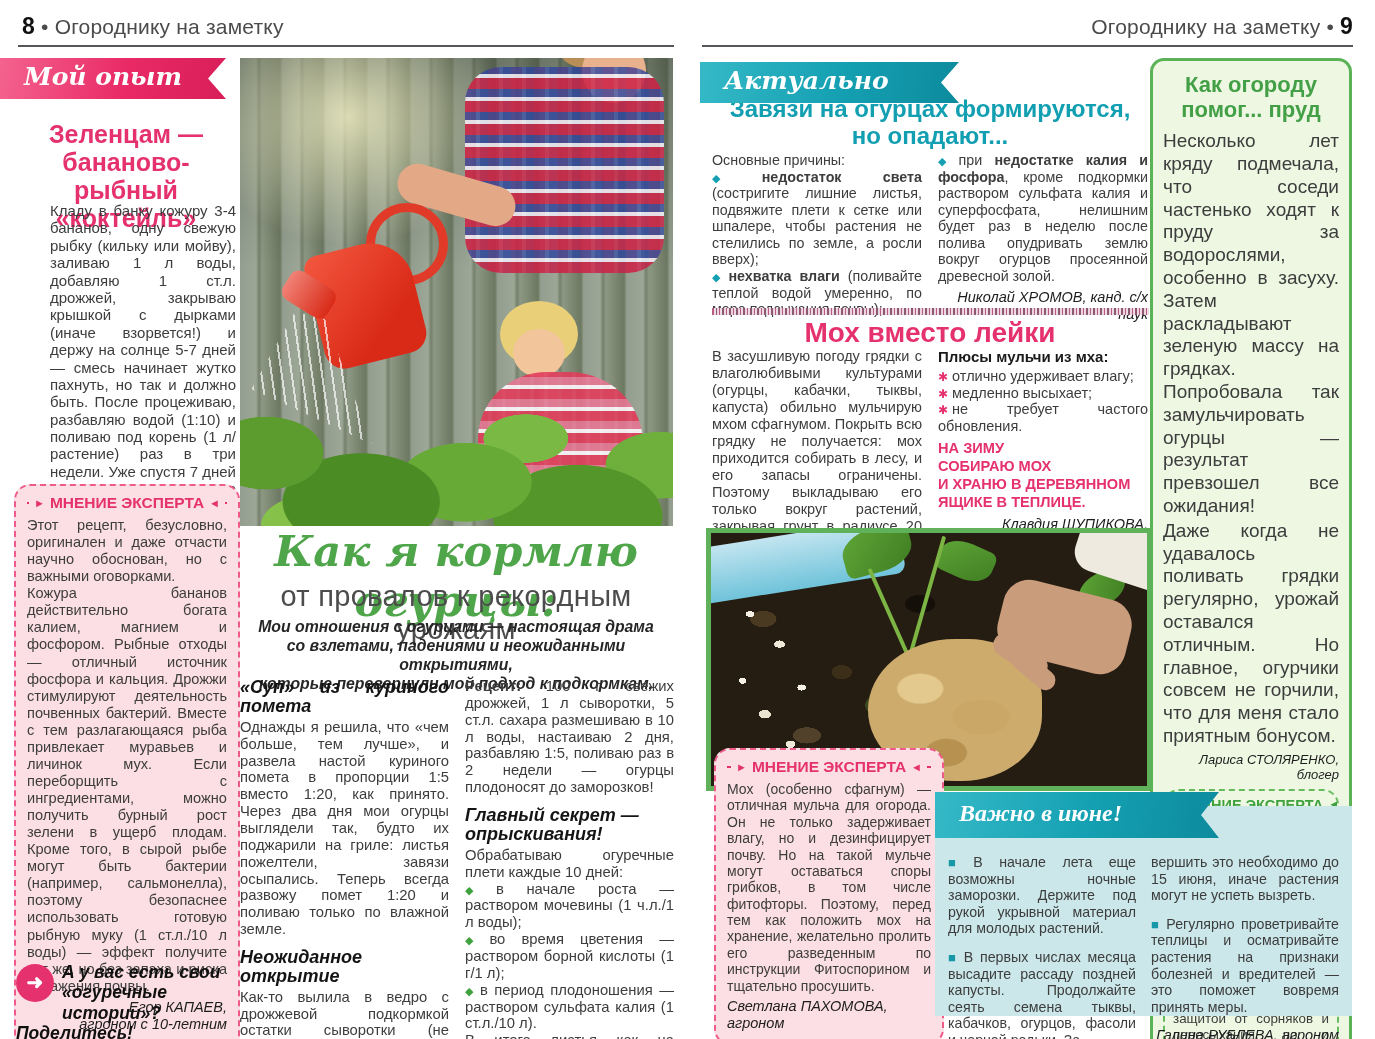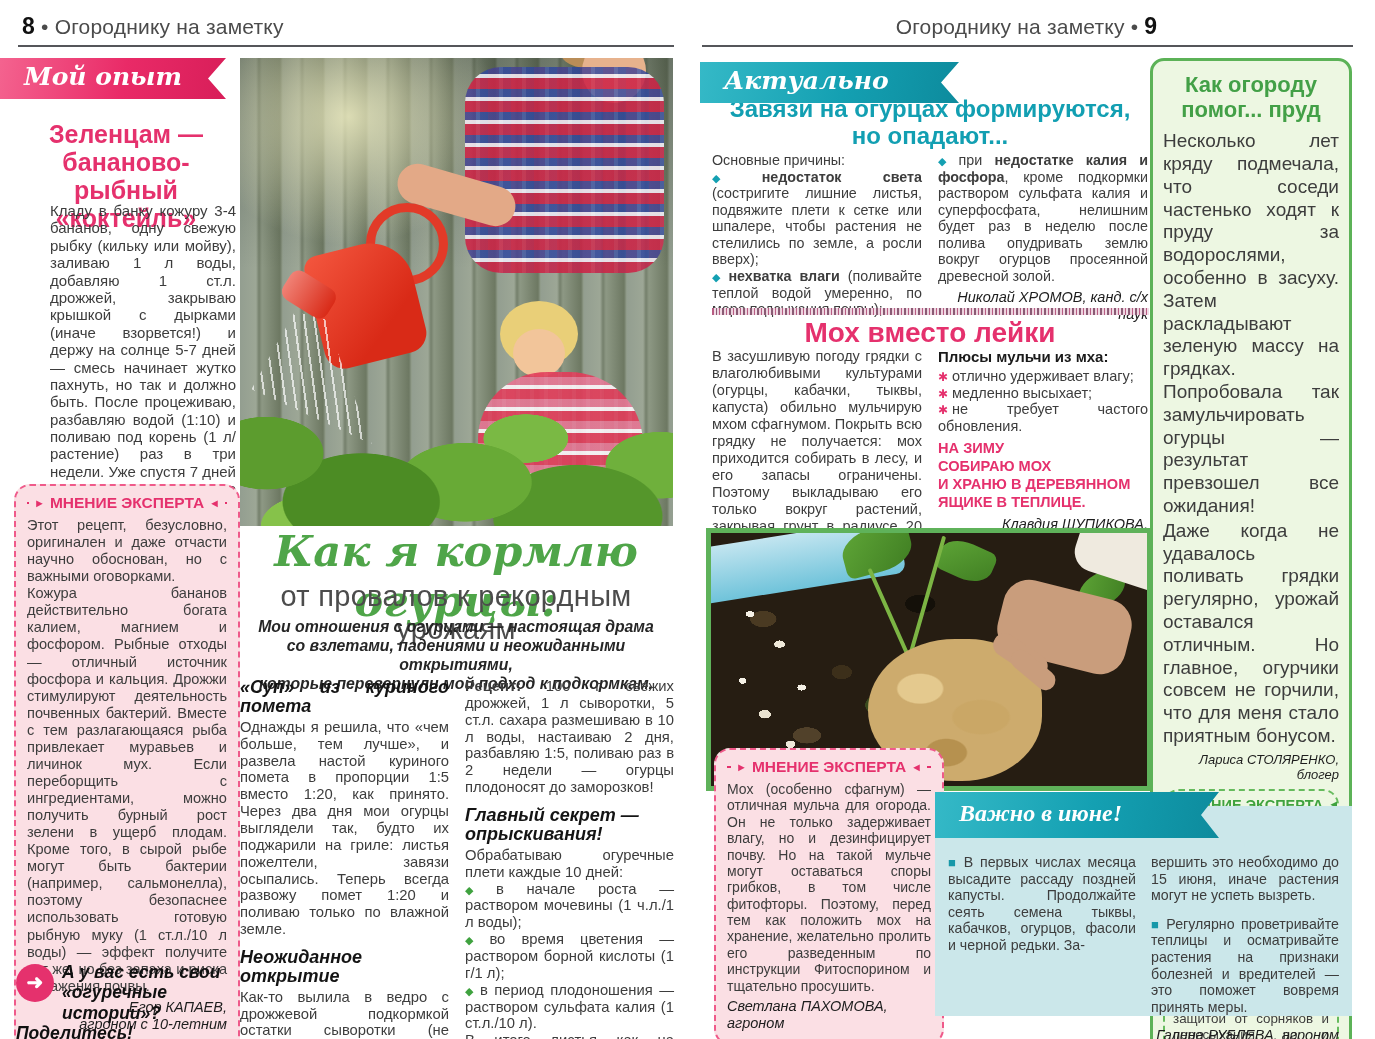--- a/index.html
+++ b/index.html
@@ -252,21 +252,21 @@
 опрыскивания!</div>
     <div>Обрабатываю огуречные плети каждые 10 дней:</div>
     <div class="bullet"><span class="b-icon green">◆</span><span>в начале роста — раствором мочевины (1 ч.л./1 л воды);</span></div>
     <div class="bullet"><span class="b-icon green">◆</span><span>во время цветения — раствором борной кислоты (1 г/1 л);</span></div>
     <div class="bullet"><span class="b-icon green">◆</span><span>в период плодоношения — раствором сульфата калия (1 ст.л./10 л).</span></div>
     <div>В итоге листья как на картинке, огурчики один в один!</div>
 
   </div>
 </div>
 
-<div class="page-header" style="left:700px;width:653px;text-align:center;">
+<div class="page-header" style="left:700px;width:653px;text-align:right;">
   <span>Огороднику на заметку</span>
   <span>•</span>
   <b>9</b>
 </div>
 <div class="header-rule" style="left:702px;width:651px;"></div>
 
 <div class="ribbon teal" style="left:700px;top:62px;width:205px;height:37px;font-size:25px;">
   <span>Актуально</span>
 </div>
 
@@ -354,20 +354,21 @@
     <div class="author">Любовь ГРИШИНА, агроном</div>
   </div>
 </div>
 
 <div class="june-tail"></div>
 <div class="ribbon teal" id="ribbon-june">
   <span>Важно в июне!</span>
 </div>
 <div class="june-panel">
   <div class="june-col">
+    <div class="june-item"><span class="sq-icon">■</span><span>В начале лета еще возможны ночные заморозки. Держите под рукой укрывной материал для молодых растений.</span></div>
     <div class="june-item"><span class="sq-icon">■</span><span>В первых числах месяца высадите рассаду поздней капусты. Продолжайте сеять семена тыквы, кабачков, огурцов, фасоли и черной редьки. За-</span></div>
   </div>
   <div class="june-col">
     <div class="june-item">вершить это необходимо до 15 июня, иначе растения могут не успеть вызреть.</div>
     <div class="june-item"><span class="sq-icon">■</span><span>Регулярно проветривайте теплицы и осматривайте растения на признаки болезней и вредителей — это поможет вовремя принять меры.</span></div>
     <div class="author">Галина РУБЛЕВА, агроном</div>
   </div>
 </div>
 
 </body></html>

